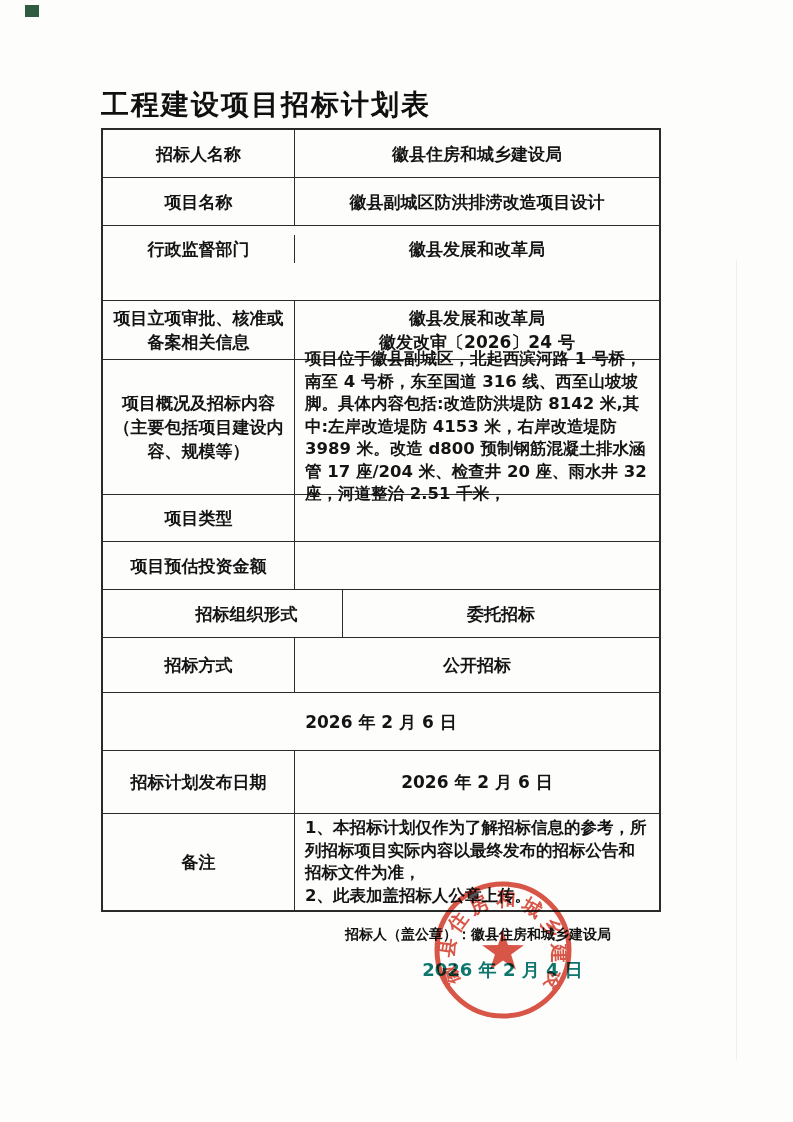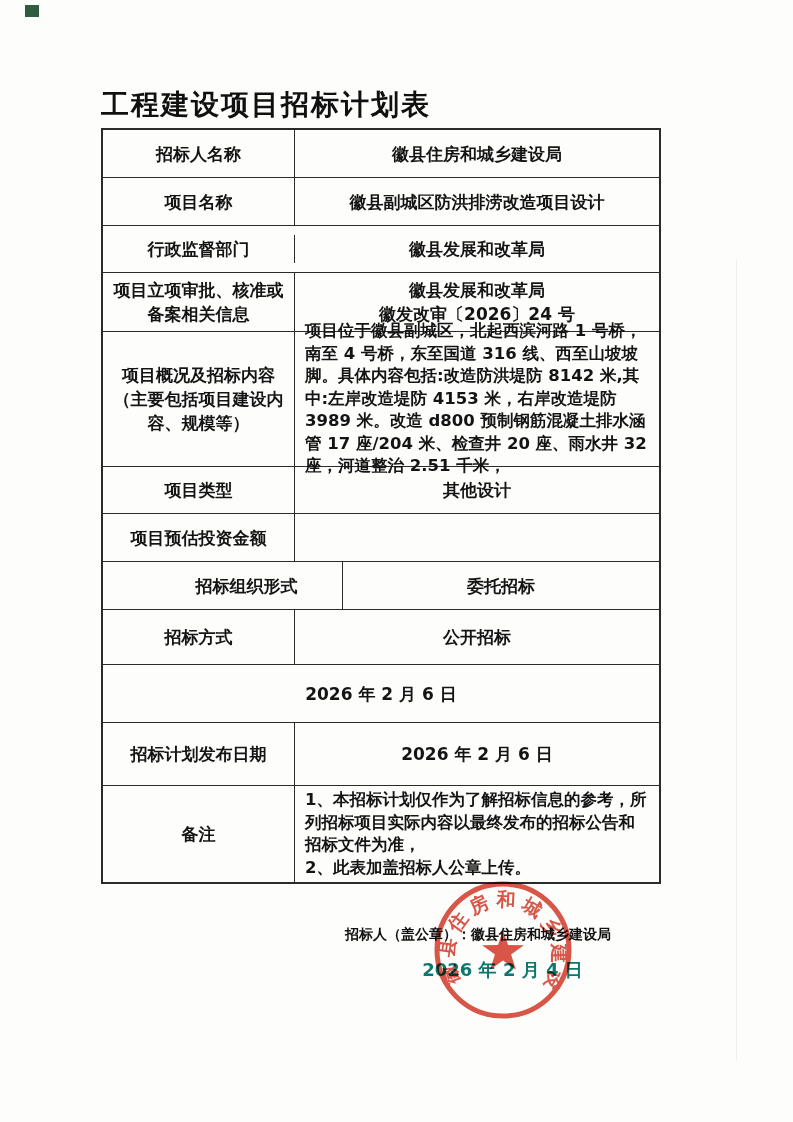--- a/index.html
+++ b/index.html
@@ -32,21 +32,21 @@
     text-align:center;font-weight:700;font-size:17px;line-height:24px;
     padding:2px 7px;
   }
   .td-value{
     flex:1;box-sizing:border-box;
     display:flex;flex-direction:column;align-items:center;justify-content:center;
     text-align:center;font-weight:700;font-size:17px;line-height:24px;
     padding:2px 10px;
   }
   .td-value.left{align-items:stretch;text-align:left;font-size:16.5px;line-height:22.5px;padding:5px 10px;}
-  .r1{height:47px;} .r2{height:48px;} .r3{height:47px;align-items:center;} .r4{height:59px;}
+  .r1{height:47px;} .r2{height:48px;} .r3{height:47px;align-items:center;} .r4{height:59px;margin-top:28px;}
   .r5{height:135px;} .r6{height:47px;} .r7{height:48px;} .r8{height:48px;padding-left:48px;}
   .r9{height:55px;} .r10{height:58px;} .r11{height:63px;justify-content:center;} .r12{height:97px;}
   .footer-signer{
     position:absolute;left:345px;top:926px;width:330px;
     font-size:14px;font-weight:700;white-space:nowrap;color:#111;
   }
   .footer-date{
     position:absolute;left:345px;top:958px;width:315px;text-align:center;
     font-size:18px;font-weight:700;color:#0f766e;
   }
@@ -93,21 +93,20 @@
       </div>
     </div>
 
     <div class="tr r5">
       <div class="td-label">项目概况及招标内容（主要包括项目建设内容、规模等）</div>
       <div class="td-value left">项目位于徽县副城区，北起西滨河路 1 号桥，南至 4 号桥，东至国道 316 线、西至山坡坡脚。具体内容包括:改造防洪堤防 8142 米,其中:左岸改造堤防 4153 米，右岸改造堤防 3989 米。改造 d800 预制钢筋混凝土排水涵管 17 座/204 米、检查井 20 座、雨水井 32 座，河道整治 2.51 千米，</div>
     </div>
 
     <div class="tr r6">
       <div class="td-label">项目类型</div>
-      <div class="td-value">其他设计</div>
     </div>
 
     <div class="tr r7">
       <div class="td-label">项目预估投资金额</div>
     </div>
 
     <div class="tr r8">
       <div class="td-label">招标组织形式</div>
       <div class="td-value">委托招标</div>
     </div>

